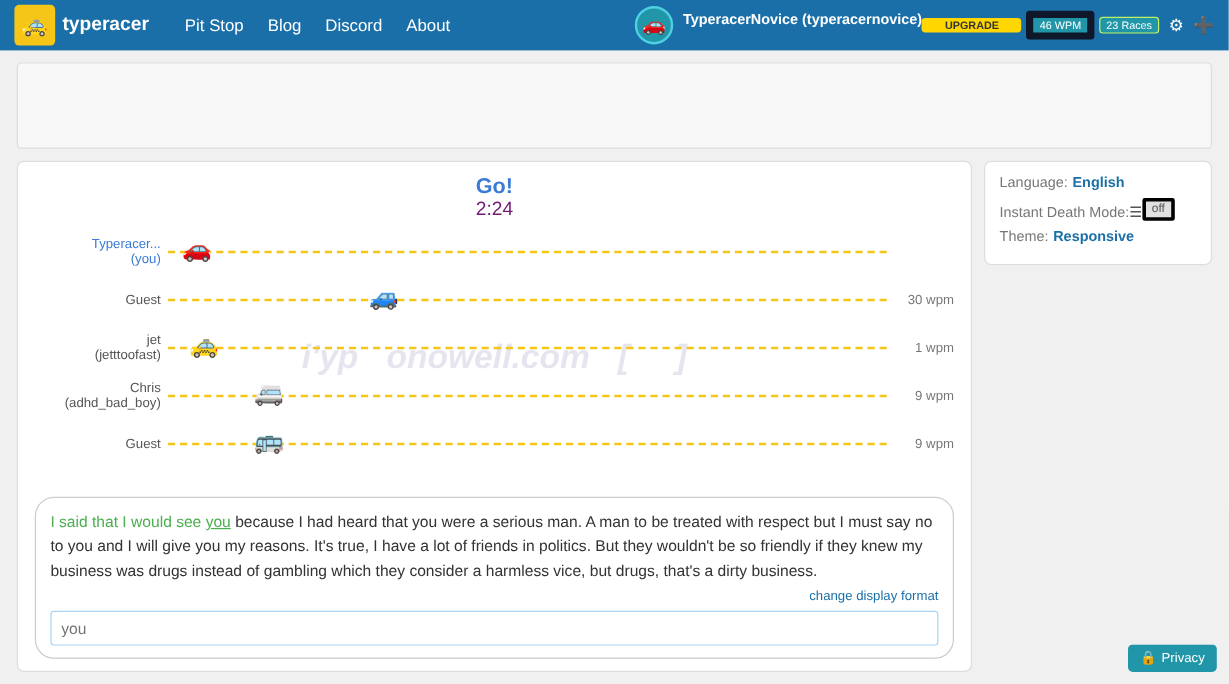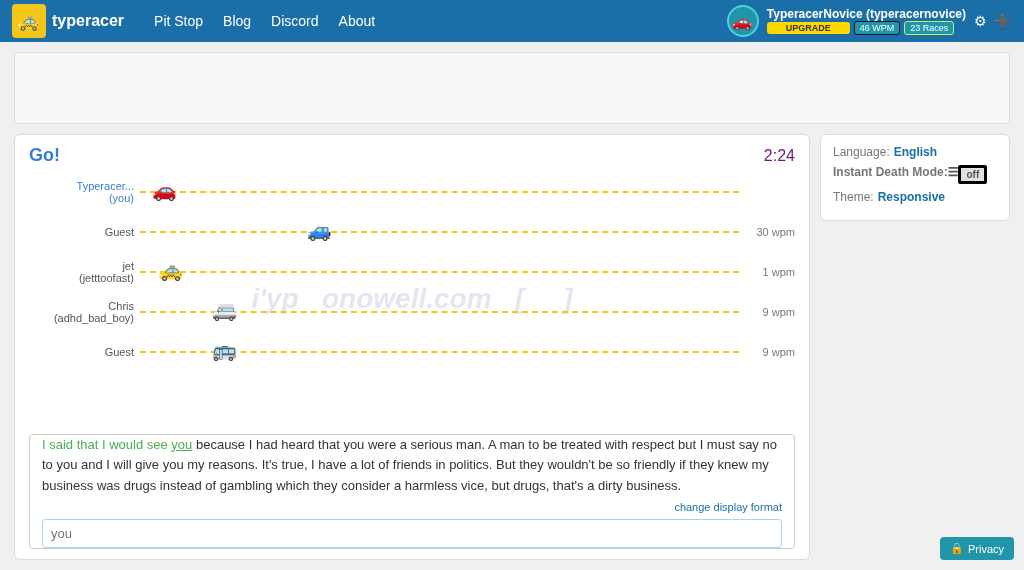--- a/index.html
+++ b/index.html
@@ -56,21 +56,21 @@
       border-radius: 50%;
       display: flex;
       align-items: center;
       justify-content: center;
       color: white;
       font-size: 16px;
       border: 2px solid #4dd0e1;
     }
     .user-info {
       display: flex;
-      flex-direction: column;
+      flex-direction: row;
     }
     .username-text {
       color: white;
       font-size: 12px;
       font-weight: bold;
     }
     .user-badges {
       display: flex;
       gap: 4px;
       align-items: center;
@@ -82,21 +82,21 @@
       font-weight: bold;
       padding: 1px 19px;
       border-radius: 3px;
     }
     .badge-wpm {
       background: #2196a8;
       color: white;
       font-size: 9px;
       padding: 1px 5px;
       border-radius: 3px;
-      border: 1px solid #0f172a;
+      border: 6px solid #0f172a;
     }
     .badge-races {
       background: #2196a8;
       color: white;
       font-size: 9px;
       padding: 1px 5px;
       border-radius: 3px;
       border: 1px solid #bef264;
     }
     .gear-icon, .plus-icon {
@@ -139,20 +139,21 @@
       display: flex;
       flex-direction: column;
       gap: 6px;
     }
 
     #race-header {
       display: flex;
       justify-content: space-between;
       align-items: center;
       margin-bottom: 2px;
+      flex-direction: column;
     }
     .go-text {
       color: #3a7bd5;
       font-size: 18px;
       font-weight: bold;
     }
     .timer-text {
       color: #701a75;
       font-size: 16px;
     }
@@ -212,22 +213,22 @@
       white-space: nowrap;
       pointer-events: none;
       font-weight: bold;
       z-index: 0;
     }
 
     
     #text-area {
       background: white;
       border: 1px solid #ccc;
-      border-radius: 4px;
-      padding: 0 12px;
+      border-radius: 16px;
+      padding: 10px 12px;
       margin-top: 4px;
       position: relative;
     }
     .race-text {
       font-size: 13px;
       color: #333;
       line-height: 1.6;
     }
     .typed-green { color: #4caf50; }
     .underlined { text-decoration: underline; color: #4caf50; }
@@ -267,23 +268,22 @@
     .settings-row {
       margin-bottom: 6px;
       display: flex;
       align-items: flex-start;
       gap: 4px;
     }
     .settings-label { color: #777; }
     .settings-value { color: #1a6fa8; font-weight: bold; }
     .instant-death-row {
       display: flex;
-      align-items: flex-start;
+      align-items: flex-end;
       gap: 0;
-      font-weight: bold;
     }
     .off-badge {
       background: #e0e0e0;
       color: #555;
       font-size: 10px;
       padding: 1px 5px;
       border-radius: 2px;
       border: 3px solid #000000;
     }
 

